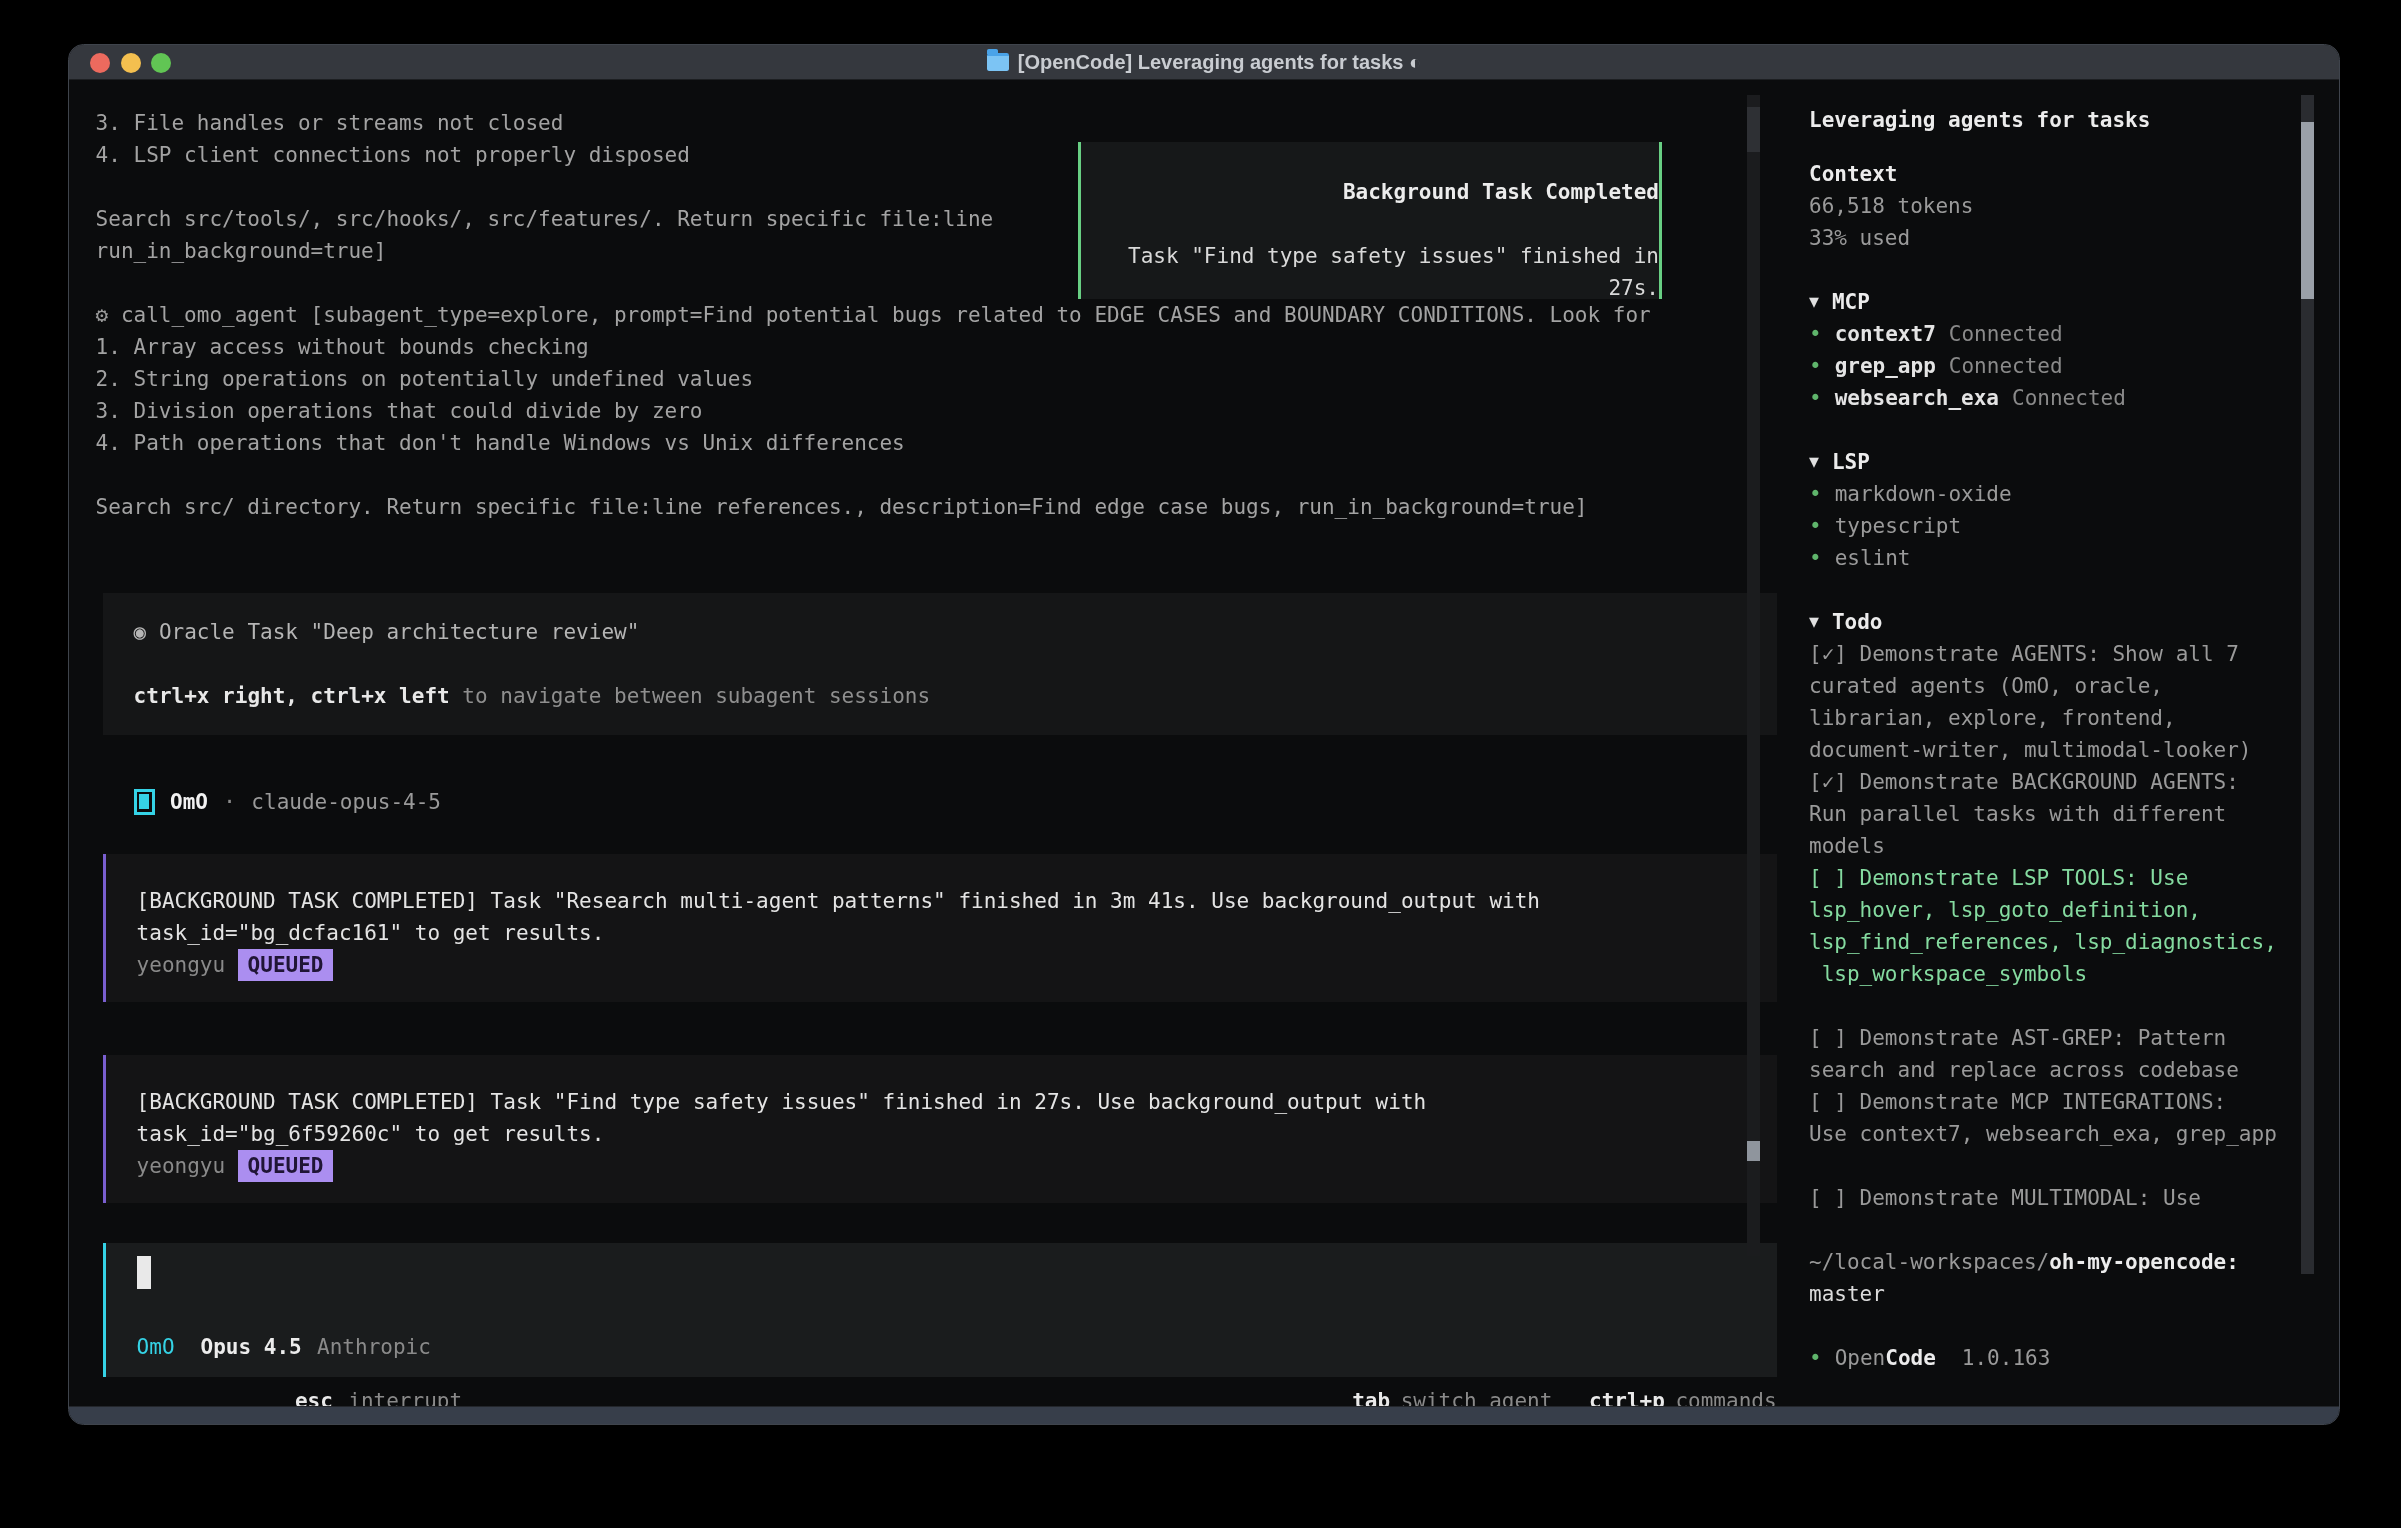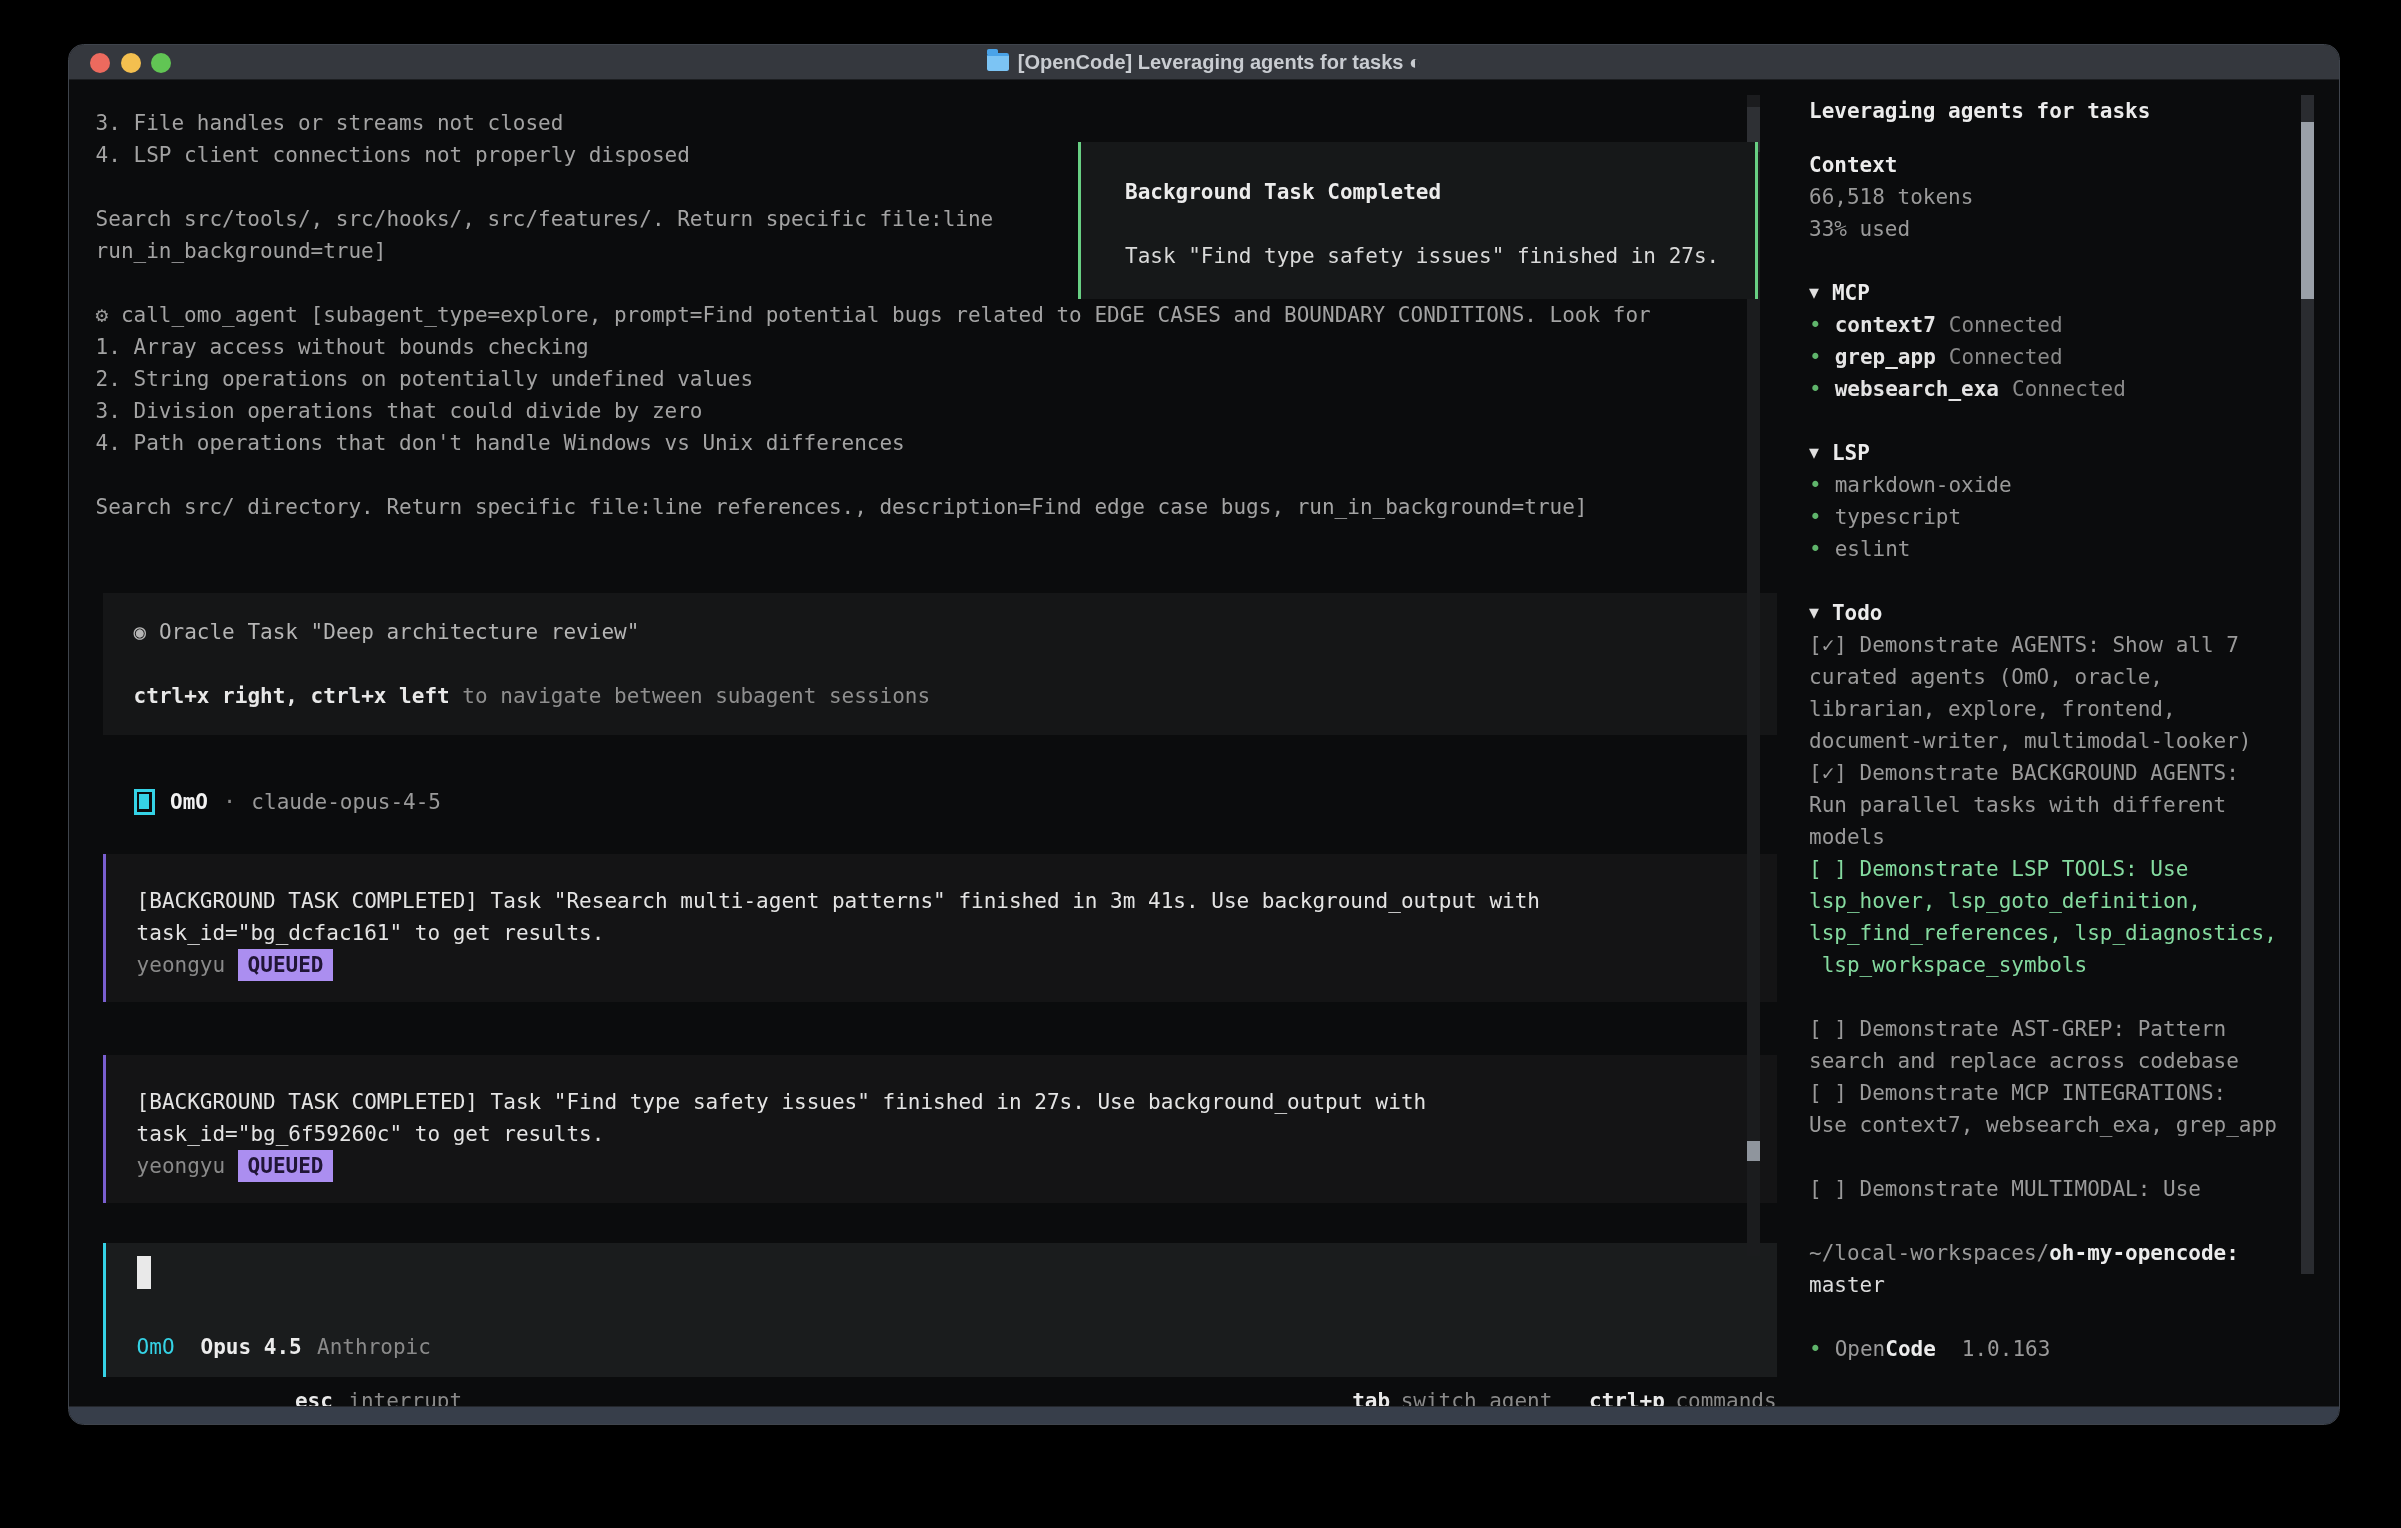--- a/index.html
+++ b/index.html
@@ -44,38 +44,38 @@
   .task-user { color:#8a8a8a; }
   .badge { background:#ab8ef0; color:#201536; font-weight:bold; padding:0 9.5px; display:inline-block; }
   .input-box { margin-top:40px; margin-left:7px; height:134px; background:#1a1c1d; border-left:3.5px solid #35d3e6;
                padding:13px 23.6px 14px 31px; display:flex; flex-direction:column; justify-content:space-between; }
   .cursor { width:14px; height:33px; background:#e9e9e9; }
   .model-line { display:flex; gap:0; }
   .model-name { color:#35d3e6; }
   .model-version { color:#ececec; font-weight:bold; margin-left:26px; }
   .model-provider { color:#8a8a8a; margin-left:15.4px; }
   
-  .notification { position:absolute; left:1009px; top:97px; width:680px; height:157px; background:#161819;
-                  border-left:3.5px solid #68cf83; border-right:3.5px solid #68cf83; padding:34px 0 0 44px; z-index:6; }
+  .notification { position:absolute; left:1009px; top:97px; width:584px; height:157px; background:#161819;
+                  border-left:3.5px solid #68cf83; border-right:3.5px solid #68cf83; padding:34px 0 0 44px; z-index:6;text-align:right; }
   .notif-title { color:#ececec; font-weight:bold; }
   .notif-body { margin-top:32px; color:#d9d9d9; }
   
   .main-scroll { position:absolute; left:1678px; top:50px; width:13px; height:1161px; background:#1b1c1e; z-index:2; }
   .main-scroll .cap { position:absolute; left:0; top:11.8px; width:13px; height:45px; background:#2e3034; }
   .main-scroll .thumb { position:absolute; left:0; top:1046px; width:13px; height:20px; background:#8f959d; }
   
   .status-bar { position:absolute; left:26.6px; top:1340px; width:1681px; height:32px; display:flex; align-items:flex-end; }
   .dots { display:flex; gap:8.3px; margin-left:38px; margin-right:32px; }
   .dots i { width:7px; height:9.5px; background:#2b8183; display:block; }
   .key { color:#e9e9e9; font-weight:bold; }
   .hint { color:#8a8a8a; }
   .sb-right { margin-left:auto; display:flex; gap:10.6px; align-items:center; }
   .sb-gap { width:15.4px; }
   
-  .sidebar { position:absolute; left:1740px; top:35px; width:505px; height:1330px; padding-top:15px; }
+  .sidebar { position:absolute; left:1740px; top:35px; width:505px; height:1330px; padding-top:24px; }
   .sidebar .row { white-space:pre-wrap; width:480px; }
   .sb-title { color:#ececec; font-weight:bold; }
   .sb-head { color:#ececec; font-weight:bold; margin-top:22px; }
   .sec-head { display:flex; align-items:center; gap:13px; margin-top:32px; color:#ececec; font-weight:bold; }
   .tri { font-size:16.5px; color:#e0e0e0; }
   .gray { color:#9a9a9a; }
   .mcp-item, .lsp-item { display:flex; gap:13px; align-items:baseline; }
   .bullet { color:#5fb56b; }
   .mcp-name { color:#e4e4e4; font-weight:bold; }
   .mcp-status { color:#8a8a8a; }

